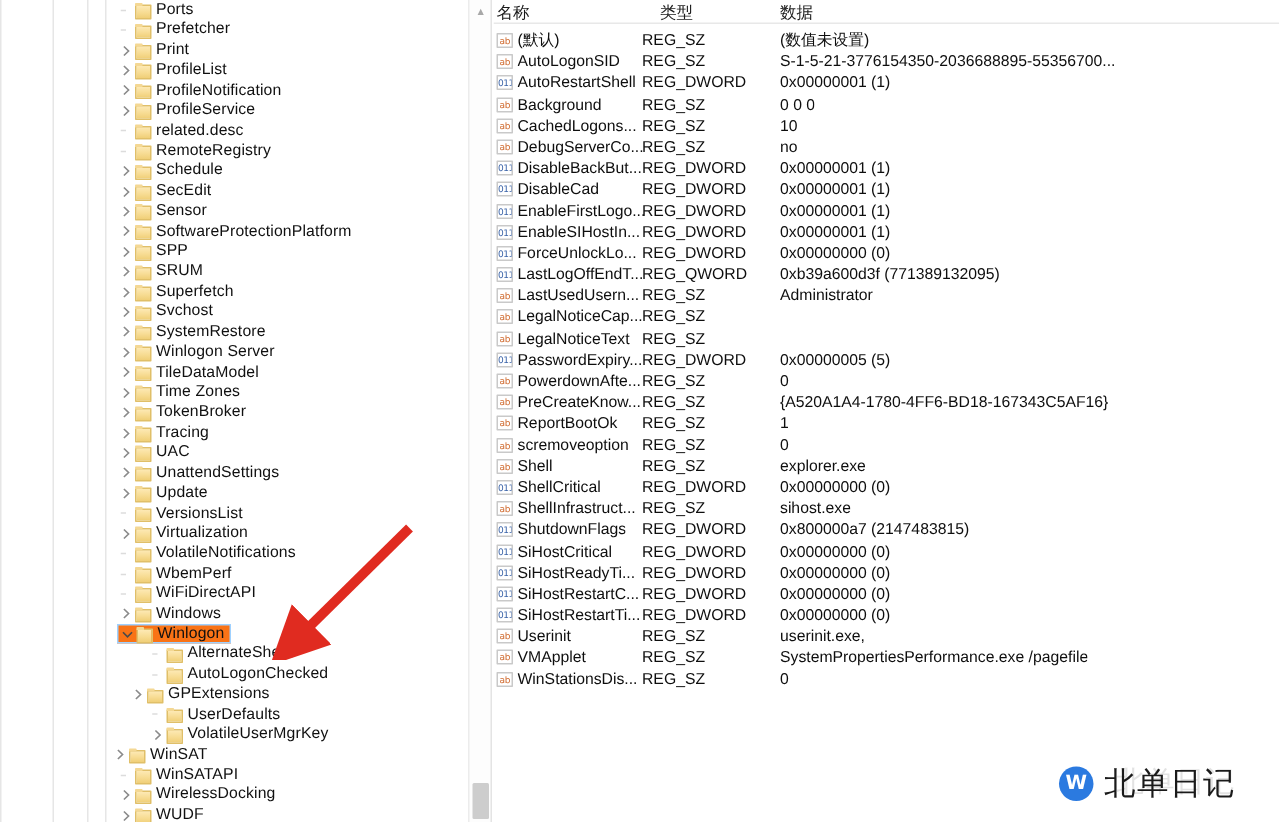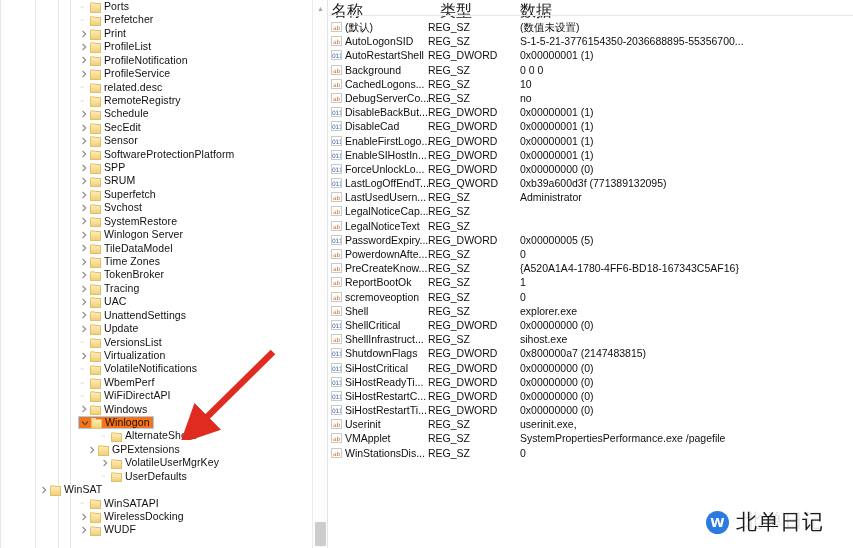--- a/index.html
+++ b/index.html
@@ -121,21 +121,21 @@
   #list-pane {
     position: absolute;
     left: 329px; top: 0;
     width: 524px; height: 548px;
     background: #ffffff;
     overflow: hidden;
   }
   #list-header {
     position: relative;
     height: 20px;
-    font-size: 16px;
+    font-size: 11px;
     color: #1a1a1a;
     background: #ffffff;
   }
   #list-header .col {
     position: absolute;
     top: 1px;
     white-space: nowrap;
   }
   .col-name { left: 2px; }
   .col-type { left: 111px; }
@@ -604,54 +604,65 @@
           <div class="row-hit">
             <span class="twisty">
               <svg width="8" height="8" viewBox="0 0 8 8">
                 <path d="M0.5 4 H4" fill="none" stroke="#dcdcdc" stroke-width="1"></path>
               </svg>
             </span>
             <span class="folder"></span>
             <span class="tree-label">AlternateShells</span>
           </div>
         </div>
+        <div class="tree-row" style="padding-left: 99px;">
+          <div class="row-hit">
+            <span class="twisty">
+              <svg width="8" height="8" viewBox="0 0 8 8">
+                <path d="M0.5 4 H4" fill="none" stroke="#dcdcdc" stroke-width="1"></path>
+              </svg>
+            </span>
+            <span class="folder"></span>
+            <span class="tree-label">AutoLogonChecked</span>
+          </div>
+        </div>
         <div class="tree-row" style="padding-left: 86px;">
           <div class="row-hit">
             <span class="twisty">
               <svg width="8" height="8" viewBox="0 0 8 8">
                 <path d="M2.6 1 L5.7 4 L2.6 7" fill="none" stroke="#8a8a8a" stroke-width="1.1"></path>
               </svg>
             </span>
             <span class="folder"></span>
             <span class="tree-label">GPExtensions</span>
           </div>
         </div>
         <div class="tree-row" style="padding-left: 99px;">
           <div class="row-hit">
             <span class="twisty">
               <svg width="8" height="8" viewBox="0 0 8 8">
+                <path d="M0.5 4 H4" fill="none" stroke="#dcdcdc" stroke-width="1"></path>
+              </svg>
+            </span>
+            <span class="folder"></span>
+            <span class="tree-label">UserDefaults</span>
+          </div>
+        </div>
+        <div class="tree-row" style="padding-left: 99px;">
+          <div class="row-hit">
+            <span class="twisty">
+              <svg width="8" height="8" viewBox="0 0 8 8">
                 <path d="M2.6 1 L5.7 4 L2.6 7" fill="none" stroke="#8a8a8a" stroke-width="1.1"></path>
               </svg>
             </span>
             <span class="folder"></span>
             <span class="tree-label">VolatileUserMgrKey</span>
           </div>
         </div>
-        <div class="tree-row" style="padding-left: 99px;">
-          <div class="row-hit">
-            <span class="twisty">
-              <svg width="8" height="8" viewBox="0 0 8 8">
-                <path d="M0.5 4 H4" fill="none" stroke="#dcdcdc" stroke-width="1"></path>
-              </svg>
-            </span>
-            <span class="folder"></span>
-            <span class="tree-label">UserDefaults</span>
-          </div>
-        </div>
-        <div class="tree-row" style="padding-left: 38px;">
+        <div class="tree-row" style="padding-left: 74px;">
           <div class="row-hit">
             <span class="twisty">
               <svg width="8" height="8" viewBox="0 0 8 8">
                 <path d="M2.6 1 L5.7 4 L2.6 7" fill="none" stroke="#8a8a8a" stroke-width="1.1"></path>
               </svg>
             </span>
             <span class="folder"></span>
             <span class="tree-label">WinSAT</span>
           </div>
         </div>

